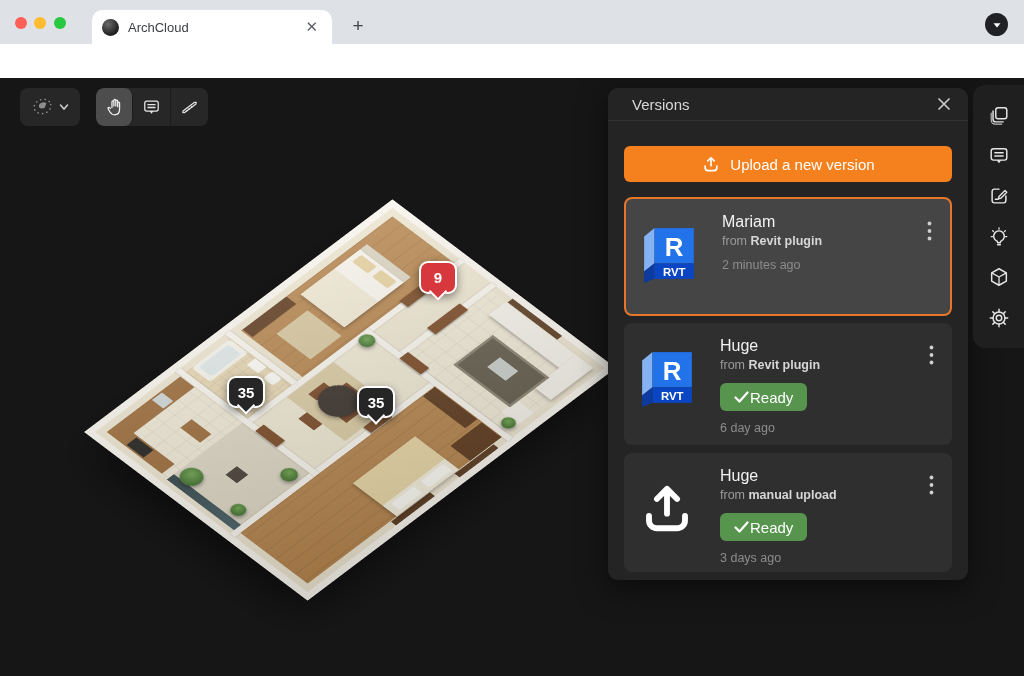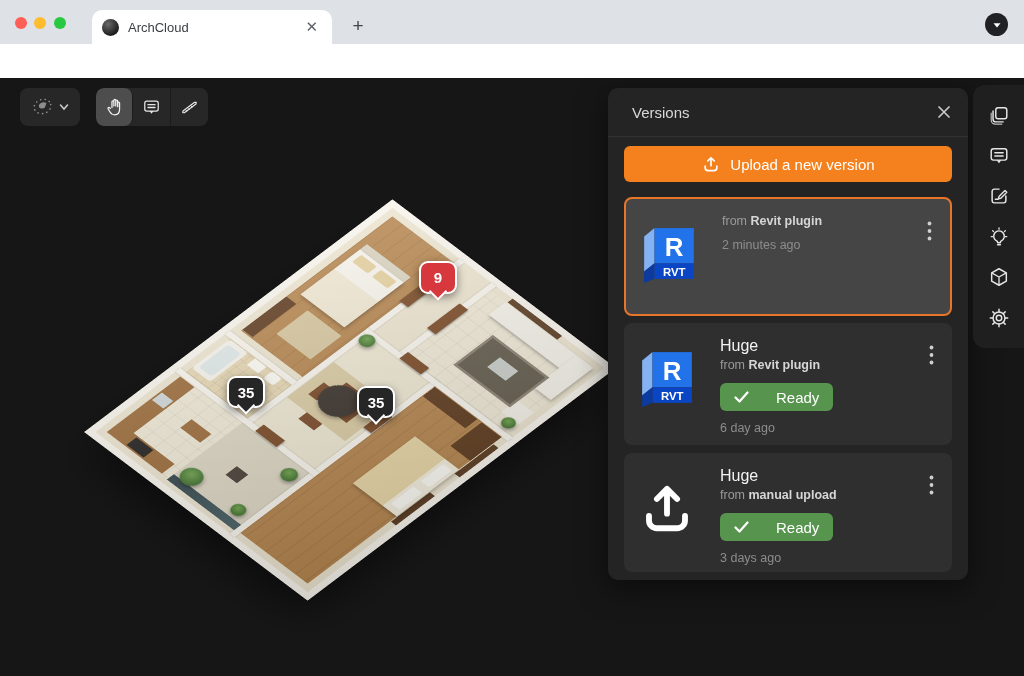--- a/index.html
+++ b/index.html
@@ -59,34 +59,34 @@
   .marker { position:absolute; border:2.5px solid #fff; border-radius:9px; color:#fff; font-size:15px; font-weight:bold;
             display:flex; align-items:center; justify-content:center; box-shadow:0 3px 8px rgba(0,0,0,.45); z-index:5; }
   .marker::after { content:""; position:absolute; left:50%; top:100%; width:11px; height:11px; background:inherit;
             border-right:2.5px solid #fff; border-bottom:2.5px solid #fff; transform:translate(-50%,-7px) rotate(45deg); }
   .m-red { background:#d6383e; }
   .m-dark { background:#262626; }
 
   
   .panel { position:absolute; left:608px; top:10px; width:360px; height:492px; background:#242424; border-radius:10px;
            box-shadow:0 8px 30px rgba(0,0,0,.5); }
-  .panel-header { height:49px; display:flex; align-items:center; padding:0 16px 0 24px; border-bottom:1px solid #323232; }
+  .panel-header { height:33px; display:flex; align-items:center; padding:0 16px 0 24px; border-bottom:1px solid #323232; }
   .panel-title { flex:1; font-size:15px; color:#d8d8d8; }
   .panel-close { color:#c9c9c9; display:flex; }
   .upload-btn { position:absolute; left:16px; top:58px; width:328px; height:36px; border-radius:6px; background:#f5811e;
            color:#fff; font-size:15px; display:flex; align-items:center; justify-content:center; gap:9px; border:none; }
   .card { position:absolute; left:16px; width:328px; border-radius:8px; background:#2f2f2f; display:flex; padding:12px 10px 12px 10px; }
   .card.selected { background:#454545; border:2px solid #e8762a; }
   .card-icon { width:58px; height:58px; margin:14px 4px 0 4px; flex:0 0 auto; display:flex; align-items:center; justify-content:center; }
   .card-body { flex:1; padding-left:20px; }
   .card-title { font-size:16px; color:#f2f2f2; margin-top:2px; }
   .card-sub { font-size:12.5px; color:#9a9a9a; margin-top:3px; }
   .card-sub b { color:#d6d6d6; }
   .status-row { display:flex; align-items:center; gap:10px; margin-top:11px; height:28px; color:#e2e2e2; font-size:15px; }
-  .badge { display:inline-flex; align-items:center; gap:27px; height:28px; padding:0 14px; border-radius:6px; background:#57944e; color:#fff; font-size:15px; }
+  .badge { display:inline-flex; align-items:center; gap:1px; height:28px; padding:0 14px; border-radius:6px; background:#57944e; color:#fff; font-size:15px; }
   .card-time { font-size:12.5px; color:#8d8d8d; margin-top:10px; }
   .kebab { width:22px; color:#cfcfcf; display:flex; justify-content:center; padding-top:10px; }
 
   
   .rail { position:absolute; left:973px; top:7px; width:51px; height:263px; background:#1f1f1f; border-radius:12px 0 0 12px;
           display:flex; flex-direction:column; align-items:center; justify-content:space-around; padding:10px 0; }
   .rail-ic { width:24px; height:24px; display:flex; align-items:center; justify-content:center; color:#e6e6e6; }
 
   svg { display:block; }
 </style>
@@ -292,20 +292,21 @@
         <svg width="58" height="58" viewBox="0 0 56 56">
           <polygon points="4,11 14,3 14,37 4,45" fill="#85b2f2"></polygon>
           <polygon points="4,45 14,37 14,52 4,56" fill="#0c3a9e"></polygon>
           <rect x="14" y="3" width="38" height="34" fill="#2273ea"></rect>
           <rect x="14" y="37" width="38" height="15" fill="#0a46c4"></rect>
           <text x="33" y="30" text-anchor="middle" font-family="Liberation Sans, sans-serif" font-size="25" font-weight="bold" fill="#fff">R</text>
           <text x="33" y="49" text-anchor="middle" font-family="Liberation Sans, sans-serif" font-size="11" font-weight="bold" fill="#fff">RVT</text>
         </svg>
       </div>
       <div class="card-body">
+        <div class="card-title">Mariam</div>
         <div class="card-sub"><span>from</span> <b>Revit plugin</b></div>
         <div class="card-time">2 minutes ago</div>
       </div>
       <div class="kebab">
         <svg width="5" height="20" viewBox="0 0 5 20">
             <circle cx="2.5" cy="2.5" r="1.9" fill="#cfcfcf"></circle>
             <circle cx="2.5" cy="10" r="1.9" fill="#cfcfcf"></circle>
             <circle cx="2.5" cy="17.5" r="1.9" fill="#cfcfcf"></circle>
           </svg>
       </div>

